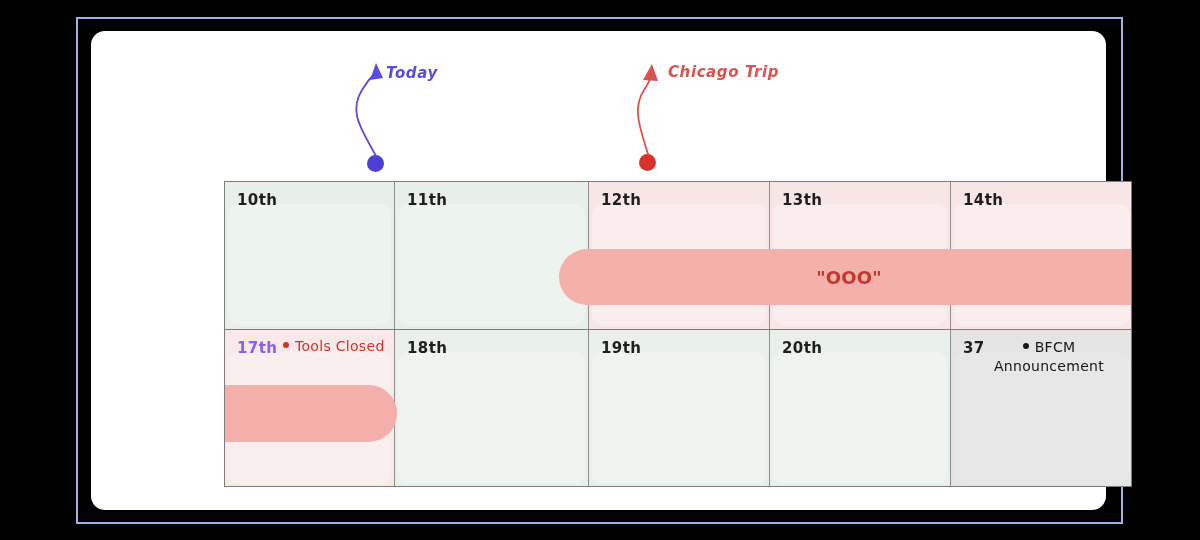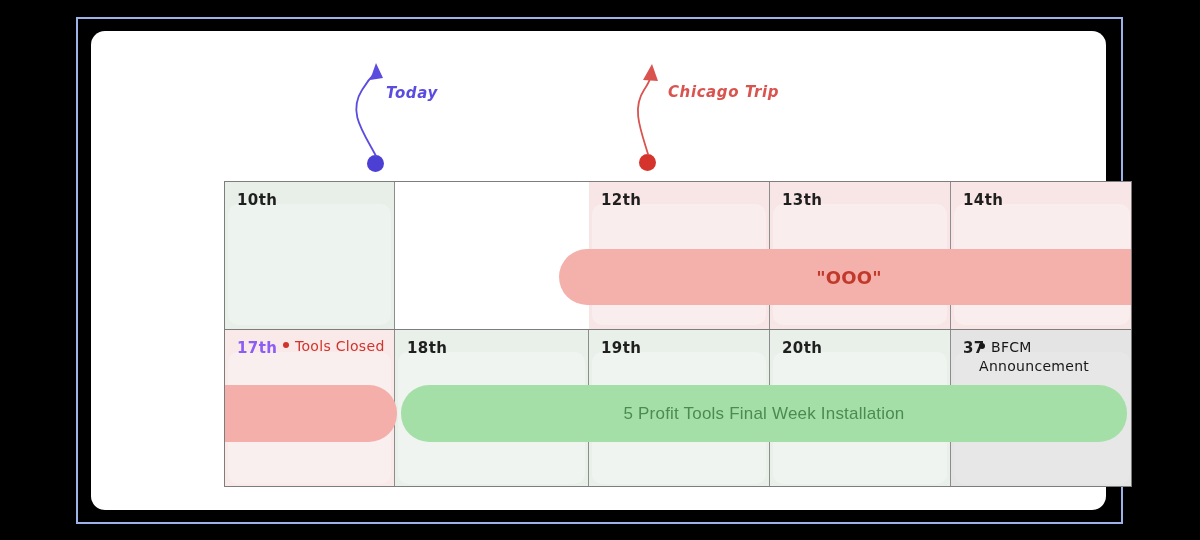--- a/index.html
+++ b/index.html
@@ -32,20 +32,21 @@
   }
 
   
   #calendar {
     position: absolute;
     left: 133px; top: 150px;
     width: 908px; height: 306px;
     border: 1.5px solid #7d7d7d;
     background: #ffffff;
     overflow: hidden;
+    text-align: center;
   }
   .row {
     position: absolute;
     left: 0; width: 100%;
     height: 147px;
   }
   .row.row1 { top: 0; }
   .row.row2 { top: 147px; border-top: 1.5px solid #7d7d7d; height: 159px; }
 
   .cell {
@@ -135,21 +136,20 @@
 
   
   .annot-label {
     position: absolute;
     font-family: "DejaVu Sans", sans-serif;
     font-size: 15px;
     font-weight: 700;
     font-style: italic;
     letter-spacing: .6px;
     white-space: nowrap;
-    margin-top: 20px;
   }
   #label-today { left: 386px; top: 64px; color: #5b4ce0; }
   #label-chicago { left: 668px; top: 63px; color: #d9534f; }
 
   .annot-dot {
     position: absolute;
     width: 17px; height: 17px;
     border-radius: 50%;
   }
   #dot-today { left: 367px; top: 155px; background: #4b3fd4; }
@@ -173,20 +173,24 @@
 
     <div id="calendar">
 
       <div class="row row1">
 
         <div class="cell" style="left:0px;width:170px;background:#e7efe8;">
           <div class="wash"></div>
           <span class="daynum">10th</span>
         </div>
 
+        <div class="cell" style="left:170px;width:194px;background:#e7efe8;">
+          <div class="wash"></div>
+          <span class="daynum">11th</span>
+        </div>
 
         <div class="cell" style="left:364px;width:181px;background:#f8e6e6;">
           <div class="wash"></div>
           <span class="daynum">12th</span>
         </div>
 
         <div class="cell" style="left:545px;width:181px;background:#f8e6e6;">
           <div class="wash"></div>
           <span class="daynum">13th</span>
         </div>
@@ -229,23 +233,20 @@
         <div class="cell last" style="left:726px;width:182px;background:#e4e4e4;">
           <div class="wash" style="opacity:.25;"></div>
           <span class="daynum">37</span>
           <span class="cell-note dark">
             <span class="bullet dark"></span><span>BFCM Announcement</span>
           </span>
         </div>
 
         <div class="bar" id="bar-tools-closed"></div>
 
-        <div class="bar" id="bar-profit-tools">
-          <span>5 Profit Tools Final Week Installation</span>
-        </div>
       </div>
     </div>
   </div>
 
   <span class="annot-label" id="label-today">Today</span>
   <span class="annot-label" id="label-chicago">Chicago Trip</span>
 
   <div class="annot-dot" id="dot-today"></div>
   <div class="annot-dot" id="dot-chicago"></div>
 

